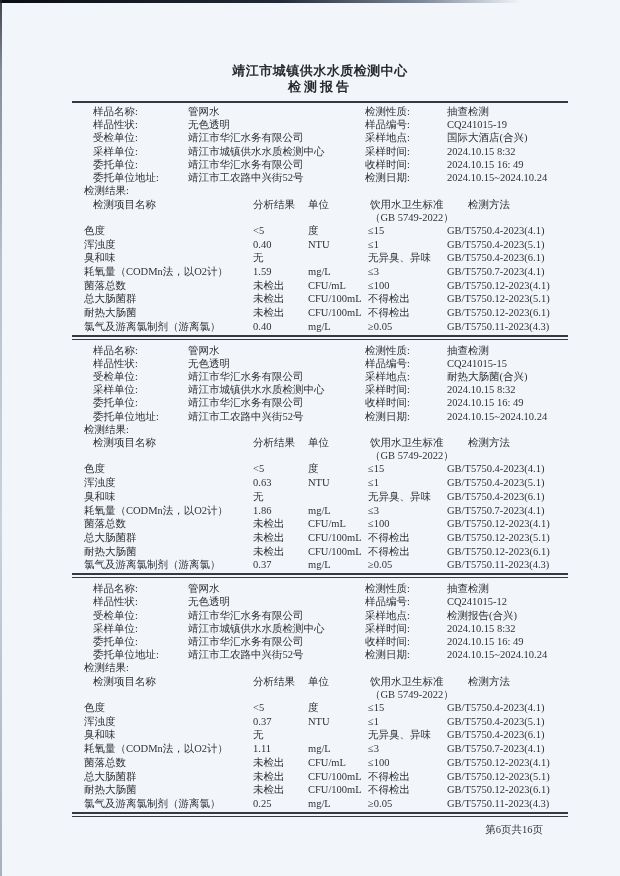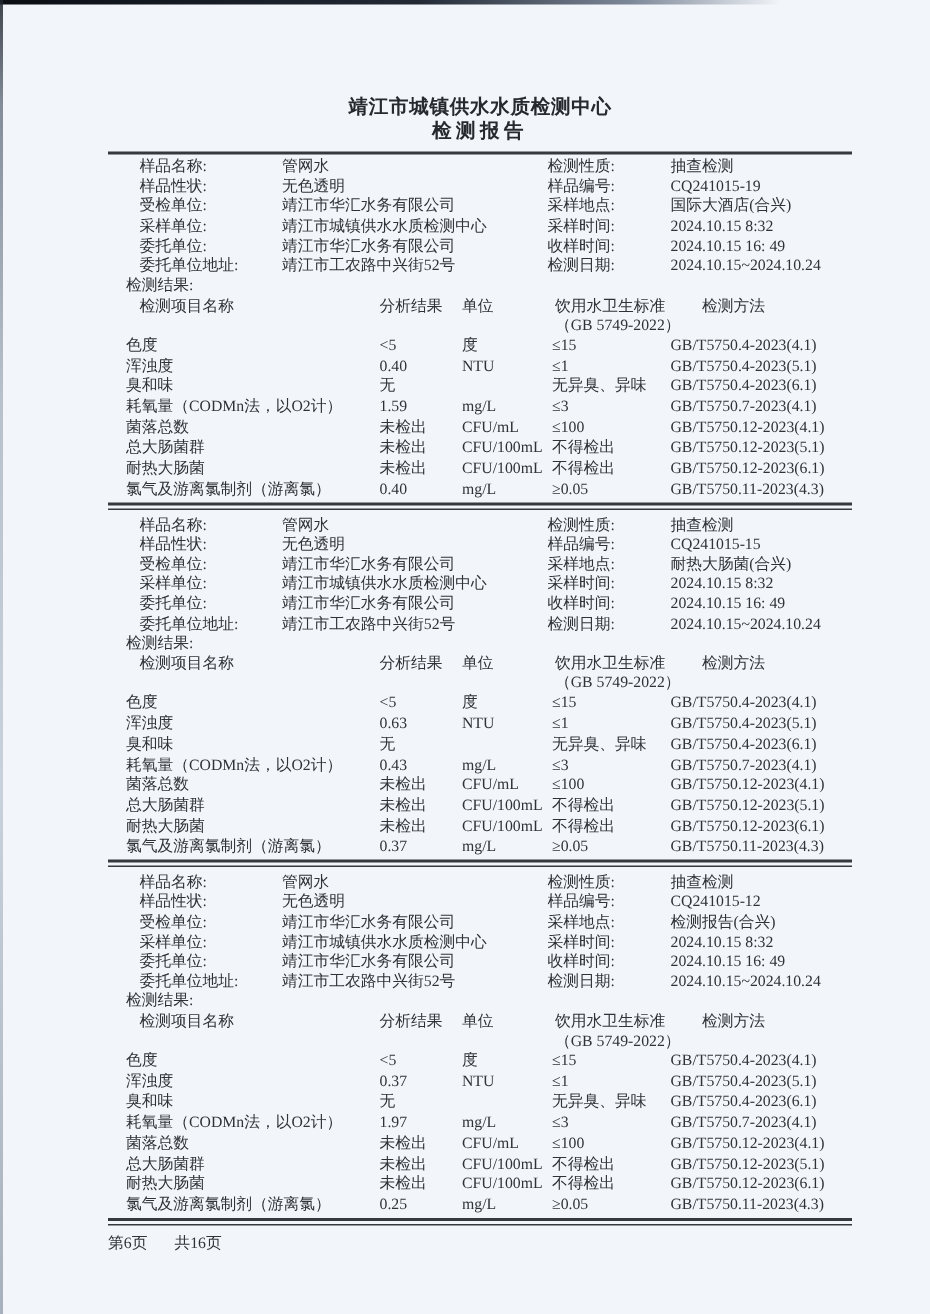--- a/index.html
+++ b/index.html
@@ -27,21 +27,21 @@
   .section:first-child{border-top:2px solid #36393f;}
   .info{padding:2px 0 0 21px;}
   .info-row{display:grid;grid-template-columns:95px 177px 82px 1fr;line-height:13.2px;}
   .results{padding-left:12px;line-height:13.3px;}
   .thead{display:grid;grid-template-columns:169px 55px 60px 79px 1fr;padding-left:12px;line-height:13.2px;align-items:start;}
   .h-item{padding-left:9px;}
   .h-method{padding-left:21px;}
   .std2{display:block;padding-left:2px;}
   .row{display:grid;grid-template-columns:169px 55px 60px 79px 1fr;padding-left:12px;line-height:13.7px;}
   .sep{height:2px;border-top:2px solid #36393f;border-bottom:1px solid #36393f;margin-top:1px;}
-  .footer{display:flex;justify-content:flex-start;gap:18px;padding-right:25px;line-height:13.5px;margin-top:4px;}
+  .footer{display:flex;justify-content:flex-end;gap:0;padding-right:25px;line-height:13.5px;margin-top:4px;}
   .cell,.lab,.val{white-space:nowrap;overflow:hidden;}
 </style>
 </head>
 <body>
 
 <div class="page">
   <div class="edge-top"></div>
   <div class="edge-left"></div>
 
   <div class="doc">
@@ -236,21 +236,21 @@
       </div>
       <div class="row">
         <span class="cell">臭和味</span>
         <span class="cell">无</span>
         <span class="cell"></span>
         <span class="cell">无异臭、异味</span>
         <span class="cell">GB/T5750.4-2023(6.1)</span>
       </div>
       <div class="row">
         <span class="cell">耗氧量（CODMn法，以O2计）</span>
-        <span class="cell">0.43</span>
+        <span class="cell">1.86</span>
         <span class="cell">mg/L</span>
         <span class="cell">≤3</span>
         <span class="cell">GB/T5750.7-2023(4.1)</span>
       </div>
       <div class="row">
         <span class="cell">菌落总数</span>
         <span class="cell">未检出</span>
         <span class="cell">CFU/mL</span>
         <span class="cell">≤100</span>
         <span class="cell">GB/T5750.12-2023(4.1)</span>
@@ -351,21 +351,21 @@
       </div>
       <div class="row">
         <span class="cell">臭和味</span>
         <span class="cell">无</span>
         <span class="cell"></span>
         <span class="cell">无异臭、异味</span>
         <span class="cell">GB/T5750.4-2023(6.1)</span>
       </div>
       <div class="row">
         <span class="cell">耗氧量（CODMn法，以O2计）</span>
-        <span class="cell">1.97</span>
+        <span class="cell">1.11</span>
         <span class="cell">mg/L</span>
         <span class="cell">≤3</span>
         <span class="cell">GB/T5750.7-2023(4.1)</span>
       </div>
       <div class="row">
         <span class="cell">菌落总数</span>
         <span class="cell">未检出</span>
         <span class="cell">CFU/mL</span>
         <span class="cell">≤100</span>
         <span class="cell">GB/T5750.12-2023(4.1)</span>

